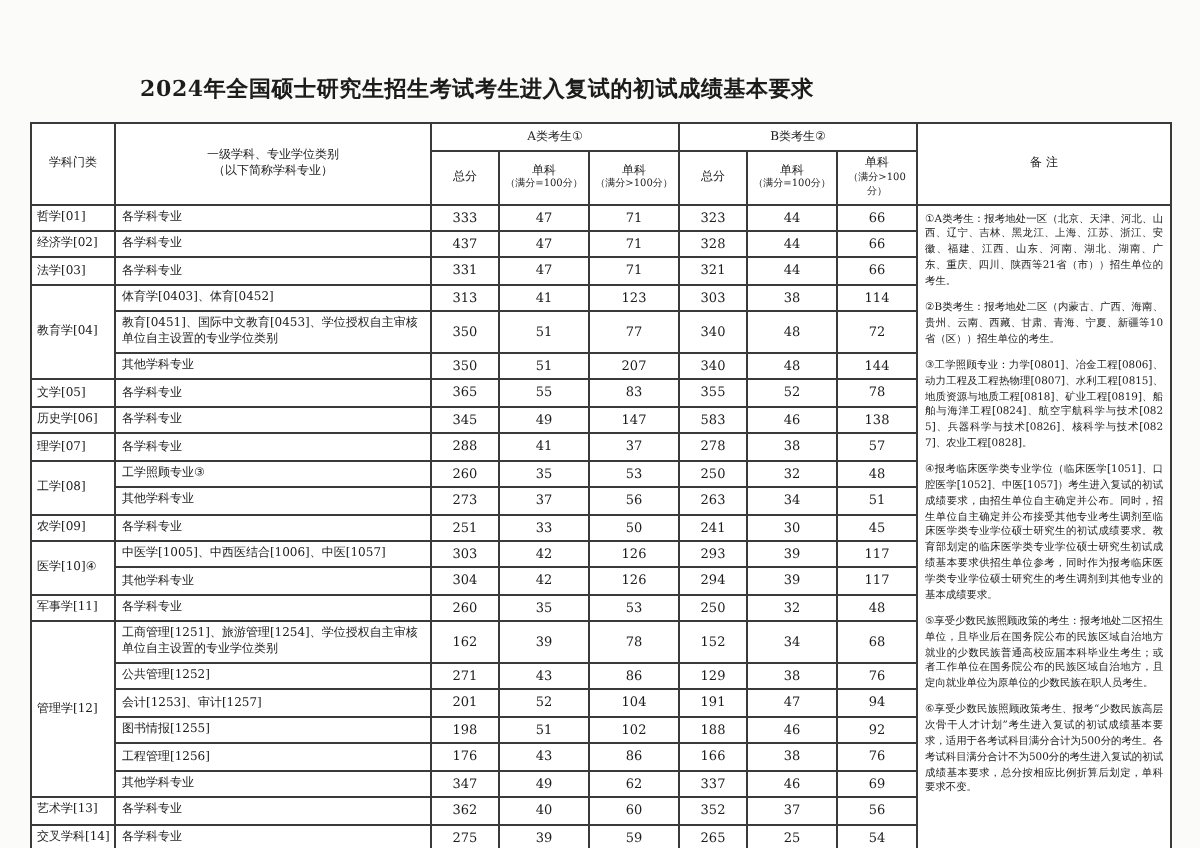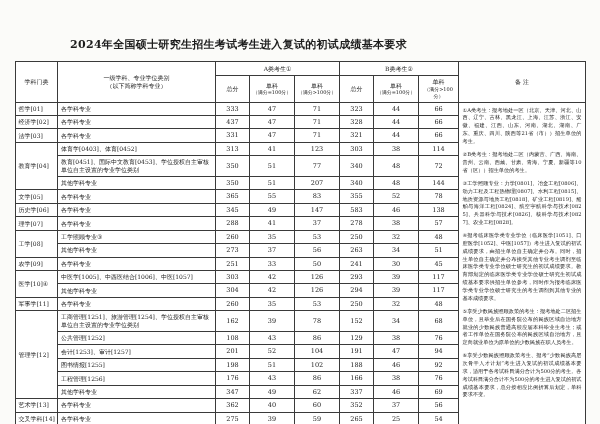--- a/index.html
+++ b/index.html
@@ -273,21 +273,21 @@
           <td class="disc">工商管理[1251]、旅游管理[1254]、学位授权自主审核单位自主设置的专业学位类别</td>
           <td class="num">162</td>
           <td class="num">39</td>
           <td class="num">78</td>
           <td class="num">152</td>
           <td class="num">34</td>
           <td class="num">68</td>
         </tr>
         <tr>
           <td class="disc">公共管理[1252]</td>
-          <td class="num">108</td>
+          <td class="num">271</td>
           <td class="num">43</td>
           <td class="num">86</td>
           <td class="num">129</td>
           <td class="num">38</td>
           <td class="num">76</td>
         </tr>
         <tr>
           <td class="disc">会计[1253]、审计[1257]</td>
           <td class="num">201</td>
           <td class="num">52</td>

